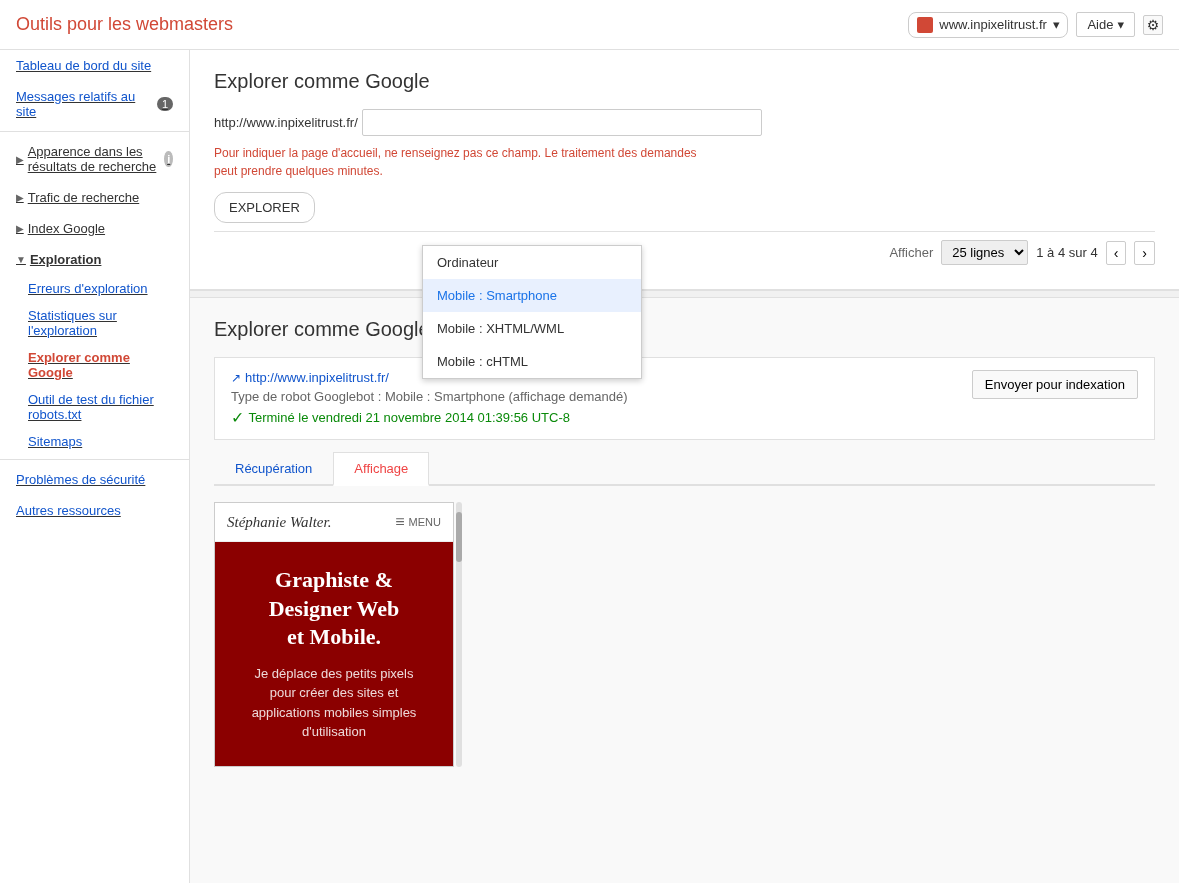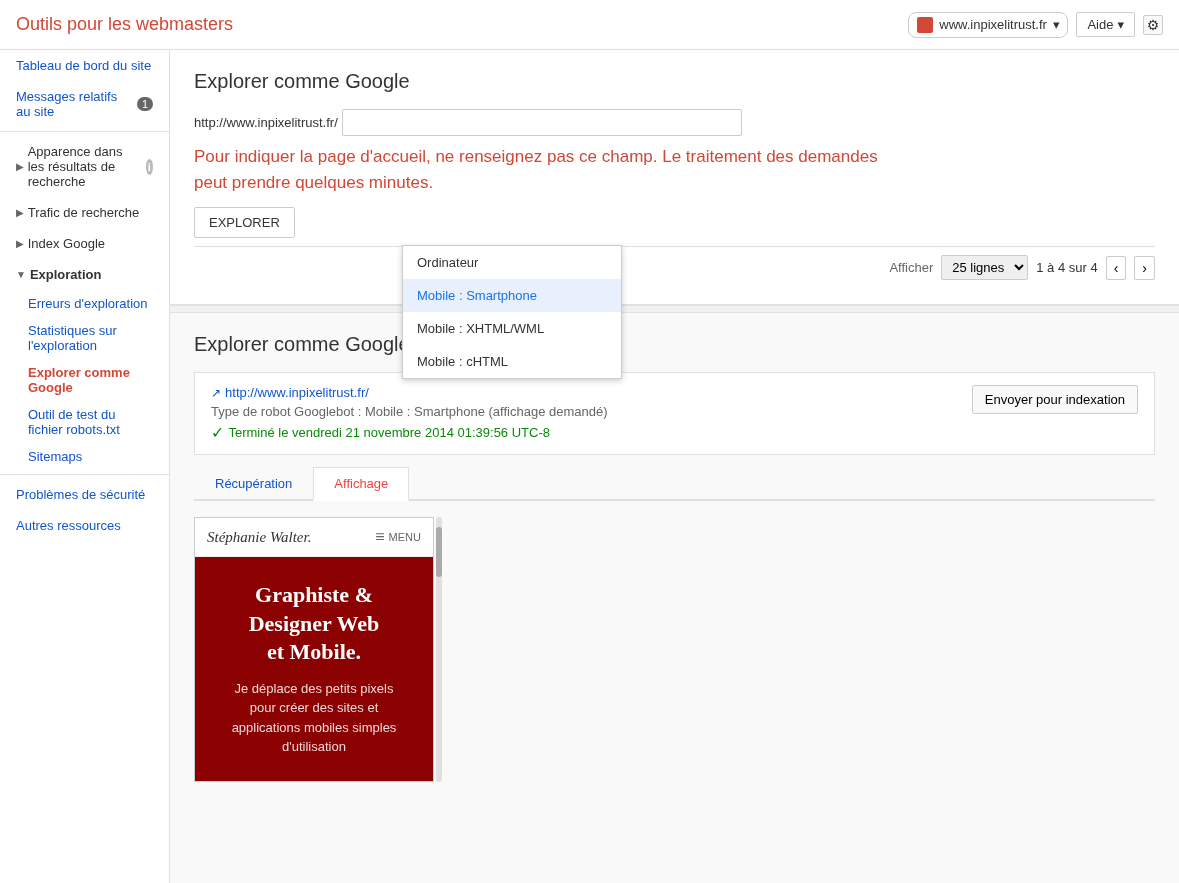--- a/index.html
+++ b/index.html
@@ -69,25 +69,26 @@
     }
 
     
     #layout {
       display: flex;
       height: calc(883px - 50px);
     }
 
     
     #sidebar {
-      width: 170px;
+      width: 190px;
       background: #fff;
       border-right: 1px solid #e0e0e0;
       overflow-y: auto;
       flex-shrink: 0;
+      text-decoration: underline;
     }
     .sidebar-item {
       padding: 8px 16px;
       font-size: 13px;
       color: #15c;
       cursor: pointer;
       display: flex;
       align-items: center;
       gap: 4px;
     }
@@ -168,41 +169,41 @@
     }
     .url-input {
       border: 1px solid #ccc;
       border-radius: 2px;
       padding: 5px 8px;
       font-size: 13px;
       width: 400px;
     }
 
     .url-hint {
-      font-size: 17px;
+      font-size: 12px;
       color: #d14836;
       margin-bottom: 12px;
       line-height: 1.5;
     }
 
     .btn-red {
       background: #d14836;
       color: #fff;
       border: none;
       border-radius: 2px;
       padding: 7px 14px;
       font-size: 13px;
       cursor: pointer;
       font-weight: bold;
     }
     .btn-outline {
       background: #fff;
       color: #333;
       border: 1px solid #ccc;
-      border-radius: 2px;
+      border-radius: 12px;
       padding: 7px 14px;
       font-size: 13px;
       cursor: pointer;
     }
 
     
     .dropdown-overlay {
       position: absolute;
       top: 195px;
       left: 232px;

